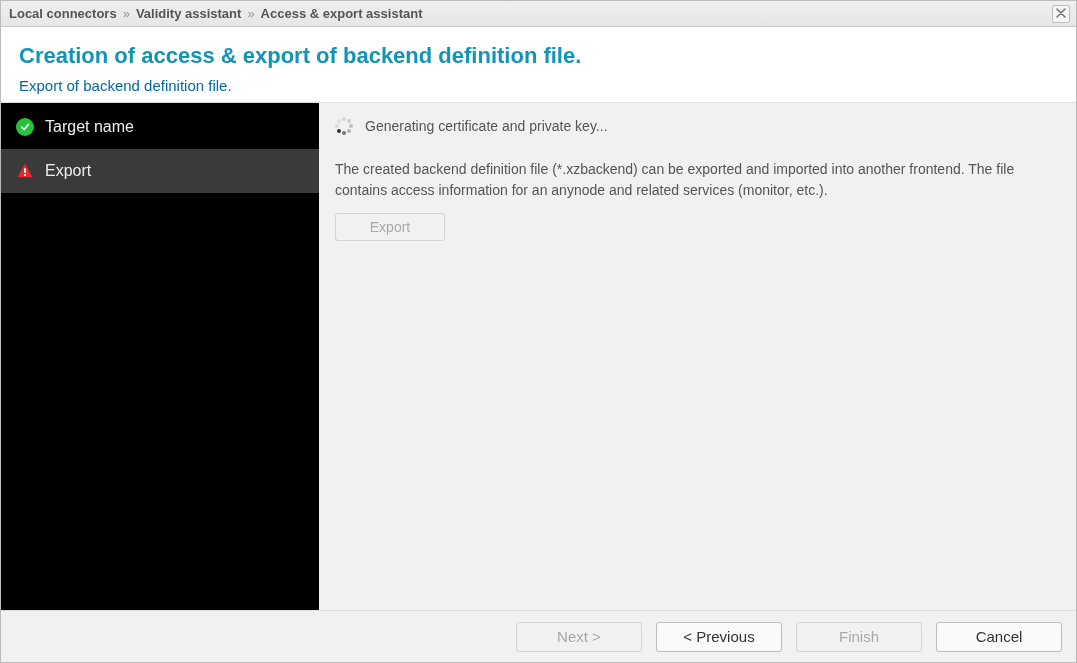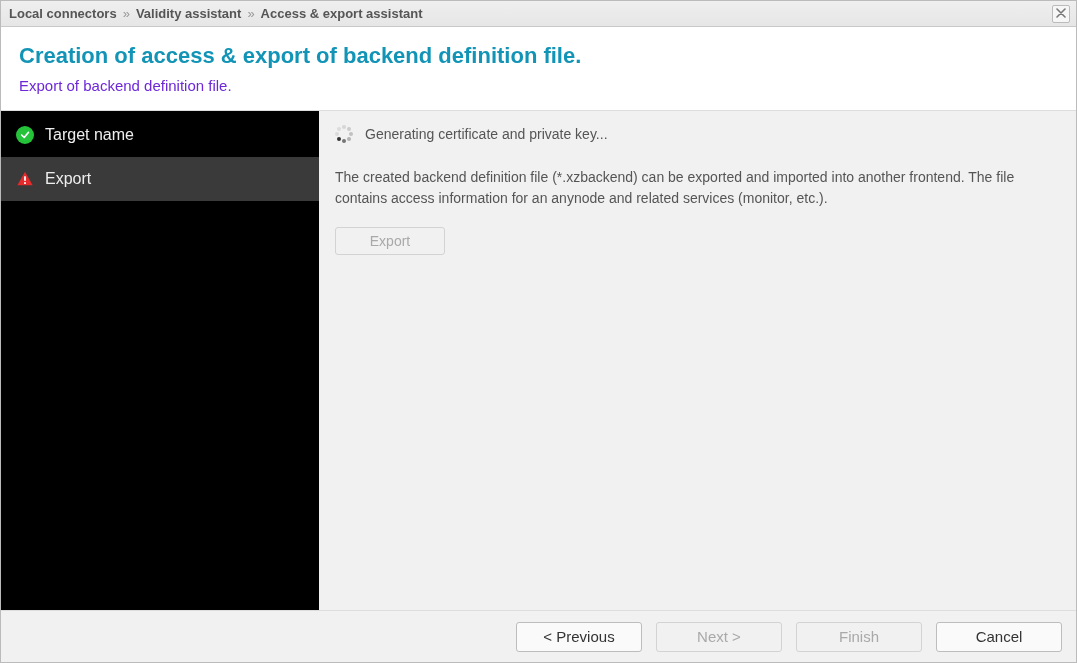--- a/index.html
+++ b/index.html
@@ -28,28 +28,28 @@
     width:18px; height:18px; border:1px solid #bbb; border-radius:2px;
     display:flex; align-items:center; justify-content:center;
     color:#777; font-size:13px; line-height:1; cursor:pointer;
     background:#f6f6f6;
   }
 
   
   .header {
     background:#fff;
     border-bottom:1px solid #ddd;
-    padding:16px 18px 16px 18px;
+    padding:16px 18px 8px 18px;
   }
   .header h1 {
     margin:0 0 8px 0;
     font-size:22px; font-weight:bold;
     color:#1294b6;
   }
-  .header .sub { font-size:15px; color:#6d28d9; }
+  .header .sub { font-size:15px; color:#0369a1; }
 
   
   .body {
     flex:1; display:flex; min-height:0;
   }
   .sidebar {
     width:318px; background:#000; color:#fff;
     display:flex; flex-direction:column;
     padding:2px 0;
   }
@@ -92,21 +92,21 @@
   }
   .spinner span:nth-child(1){ top:0; left:7px; opacity:.25;}
   .spinner span:nth-child(2){ top:2px; left:12px; opacity:.35;}
   .spinner span:nth-child(3){ top:7px; left:14px; opacity:.45;}
   .spinner span:nth-child(4){ top:12px; left:12px; opacity:.6;}
   .spinner span:nth-child(5){ top:14px; left:7px; opacity:.8; background:#555;}
   .spinner span:nth-child(6){ top:12px; left:2px; opacity:1; background:#333;}
   .spinner span:nth-child(7){ top:7px; left:0; opacity:.2;}
   .spinner span:nth-child(8){ top:2px; left:2px; opacity:.2;}
 
-  .desc { line-height:1.5; color:#555; margin-bottom:18px; max-width:740px; }
+  .desc { line-height:1.5; color:#555; margin-bottom:12px; max-width:740px; }
 
   .btn {
     display:inline-flex; align-items:center; justify-content:center;
     min-width:120px; height:28px; padding:0 18px;
     border:1px solid #bdbdbd; border-radius:3px;
     background:#fafafa; color:#333; font-size:14px;
     cursor:pointer;
   }
   .btn:disabled, .btn.disabled {
     color:#a9a9a9; background:#f1f1f1; border-color:#d3d3d3; cursor:default;
@@ -188,19 +188,19 @@
         </div>
         <div class="msg">Generating certificate and private key...</div>
       </div>
       <div class="desc">The created backend definition file (*.xzbackend) can be exported and imported into another frontend. The file contains access information for an anynode and related services (monitor, etc.).</div>
       <button class="btn small disabled" disabled="">Export</button>
     </div>
 
   </div>
 
   <div class="footer">
+    <button class="btn disabled" disabled="">Next &gt;</button>
     <button class="btn">&lt; Previous</button>
-    <button class="btn disabled" disabled="">Next &gt;</button>
     <button class="btn disabled" disabled="">Finish</button>
     <button class="btn">Cancel</button>
   </div>
 
 </div>
 
 </body></html>

